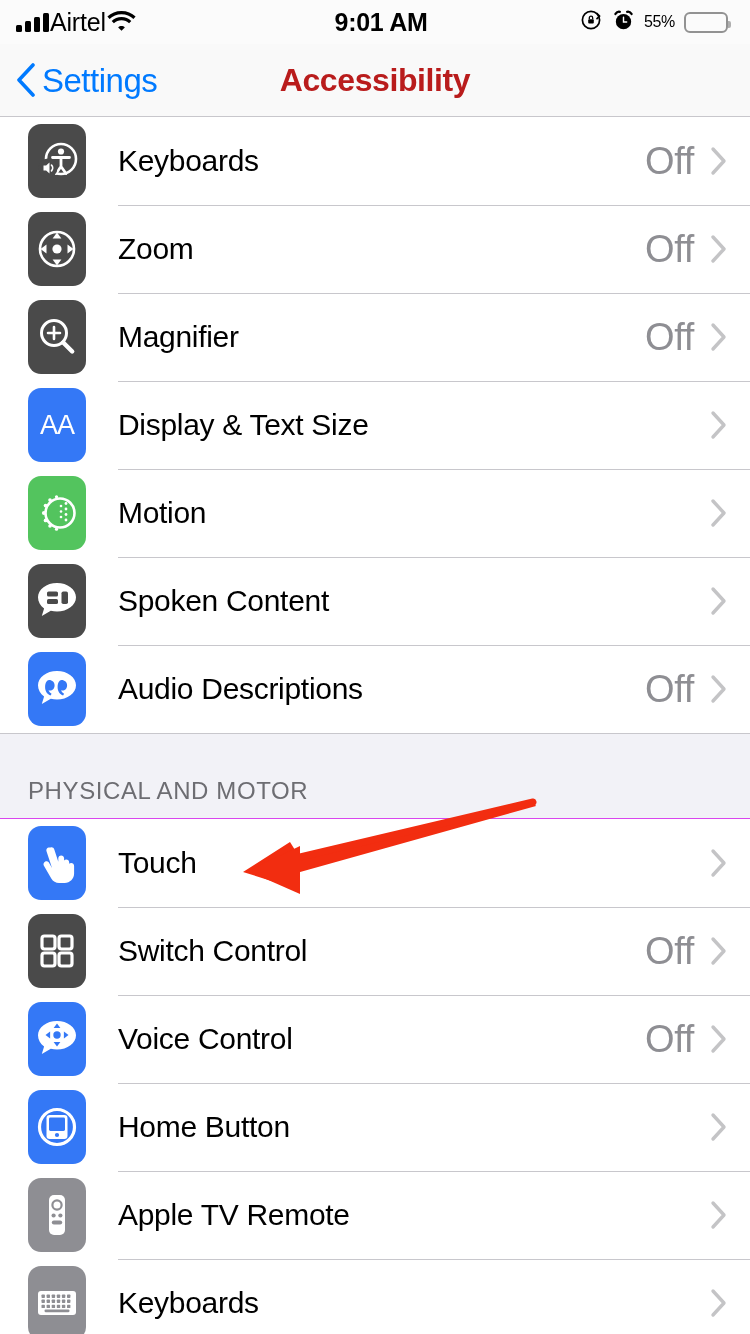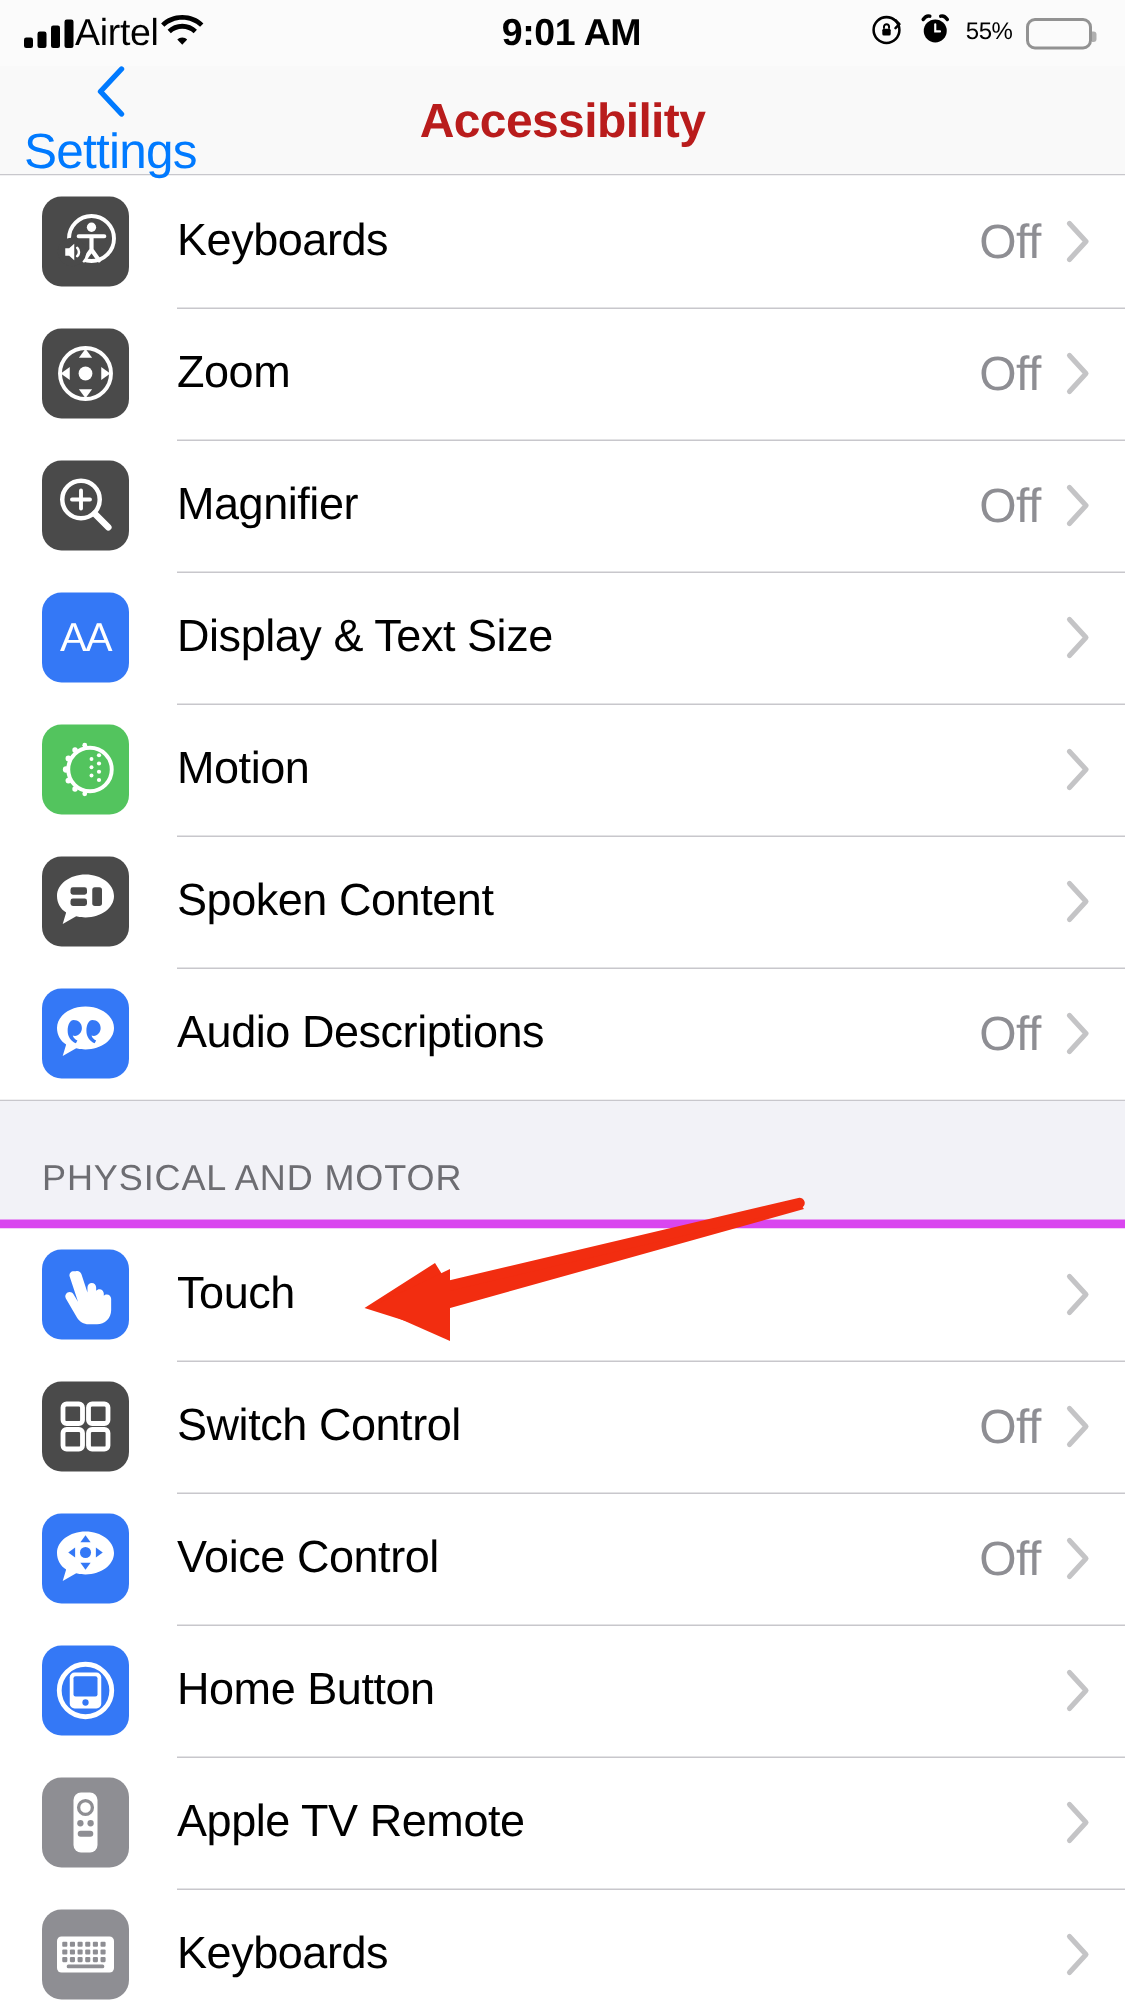--- a/index.html
+++ b/index.html
@@ -51,21 +51,21 @@
     height:73px; width:750px;
     background:#f9f9f9;
     border-bottom:1px solid #c8c7cc;
     display:flex; align-items:center;
     position:relative;
     padding:0 16px;
   }
   .back-btn{
     display:flex; align-items:center; gap:6px;
     color:#007aff; cursor:pointer;
-    position:relative; z-index:2;flex-direction:column;
+    position:relative; z-index:2;
   }
   .back-chev{ display:block; width:20px; height:34px; }
   .back-label{ font-size:33px; letter-spacing:-0.5px; line-height:1; }
   .nav-title{
     position:absolute; left:0; right:0; top:0; bottom:0;
     display:flex; align-items:center; justify-content:center;
     font-size:32px; font-weight:bold; color:#b91c1c; letter-spacing:-0.4px;
   }
 
   
@@ -75,36 +75,36 @@
     display:flex; align-items:center;
     padding-left:28px; padding-right:22px;
     background:#fff; position:relative;
     cursor:pointer;
   }
   .row + .row::before{
     content:""; position:absolute; left:118px; right:0; top:0;
     height:1px; background:#c8c7cc;
   }
   .row-icon{
-    width:58px; height:60px; border-radius:13px;
+    width:58px; height:74px; border-radius:13px;
     flex:0 0 58px; display:flex; align-items:center; justify-content:center;text-align:center;
   }
   .row-label{
     margin-left:32px; flex:1;
     font-size:30px; color:#000; letter-spacing:-0.3px;
   }
   .row-value{
-    font-size:32px; color:#8e8e93; letter-spacing:-0.3px; margin-right:16px;
+    font-size:38px; color:#8e8e93; letter-spacing:-0.3px; margin-right:16px;
   }
   .chev{ width:18px; height:30px; flex:0 0 18px; }
 
   
   .section-head{
     width:750px; background:#f2f2f7;
-    border-top:1px solid #c8c7cc; border-bottom:6px solid #d946ef;
+    border-top:1px solid #c8c7cc; border-bottom:1px solid #d946ef;
     height:86px; display:flex; align-items:flex-end;
     padding:0 0 13px 28px;
   }
   .section-head span{
     font-size:24px; color:#6d6d72; letter-spacing:0.6px;
   }
 
   
   .arrow-overlay{
     position:absolute; left:0; top:0; width:750px; height:1334px;

